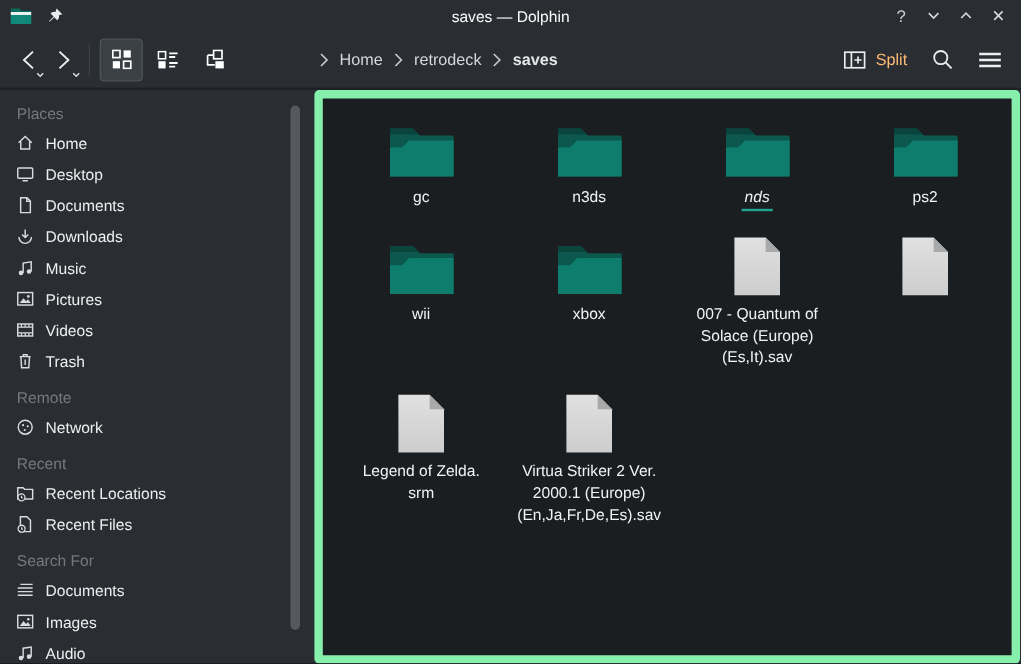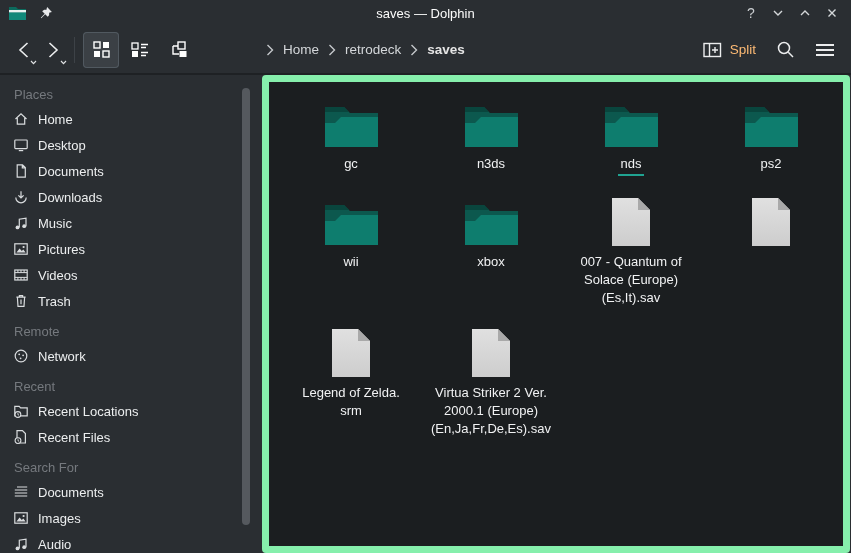--- a/index.html
+++ b/index.html
@@ -39,21 +39,21 @@
   .side-scrollbar{position:absolute;top:13px;right:12px;width:8px;height:437px;border-radius:4px;background:#55595e;}
   
   .main{
     flex:1;margin-right:1px;box-sizing:border-box;background:#1b1e20;
     border:7px solid #86efac;border-radius:4px;
   }
   .grid{display:grid;grid-template-columns:repeat(4,140px);align-items:start;row-gap:20px;padding:16px 0 0 12px;}
   .fitem{width:140px;display:flex;flex-direction:column;align-items:center;}
   .icon-wrap{height:52px;display:flex;align-items:flex-end;justify-content:center;}
   .flabel{margin-top:5px;max-width:136px;text-align:center;line-height:18px;color:#f1f2f3;white-space:pre-line;}
-  .hover-underline{display:inline-block;border-bottom:2px solid #20a391;padding:0 3px 1px;}
+  .hover-underline{display:inline-block;border-bottom:2px solid #20a391;padding:0 3px 1px;font-style:italic;}
   svg{display:block;}
 </style>
 </head>
 <body>
 
 <svg width="0" height="0" style="position:absolute" aria-hidden="true">
   <defs>
     <linearGradient id="fileg" x1="0" y1="0" x2="0" y2="1">
       <stop offset="0" stop-color="#e0e0e0"></stop>
         <stop offset="1" stop-color="#cdcdcd"></stop>

